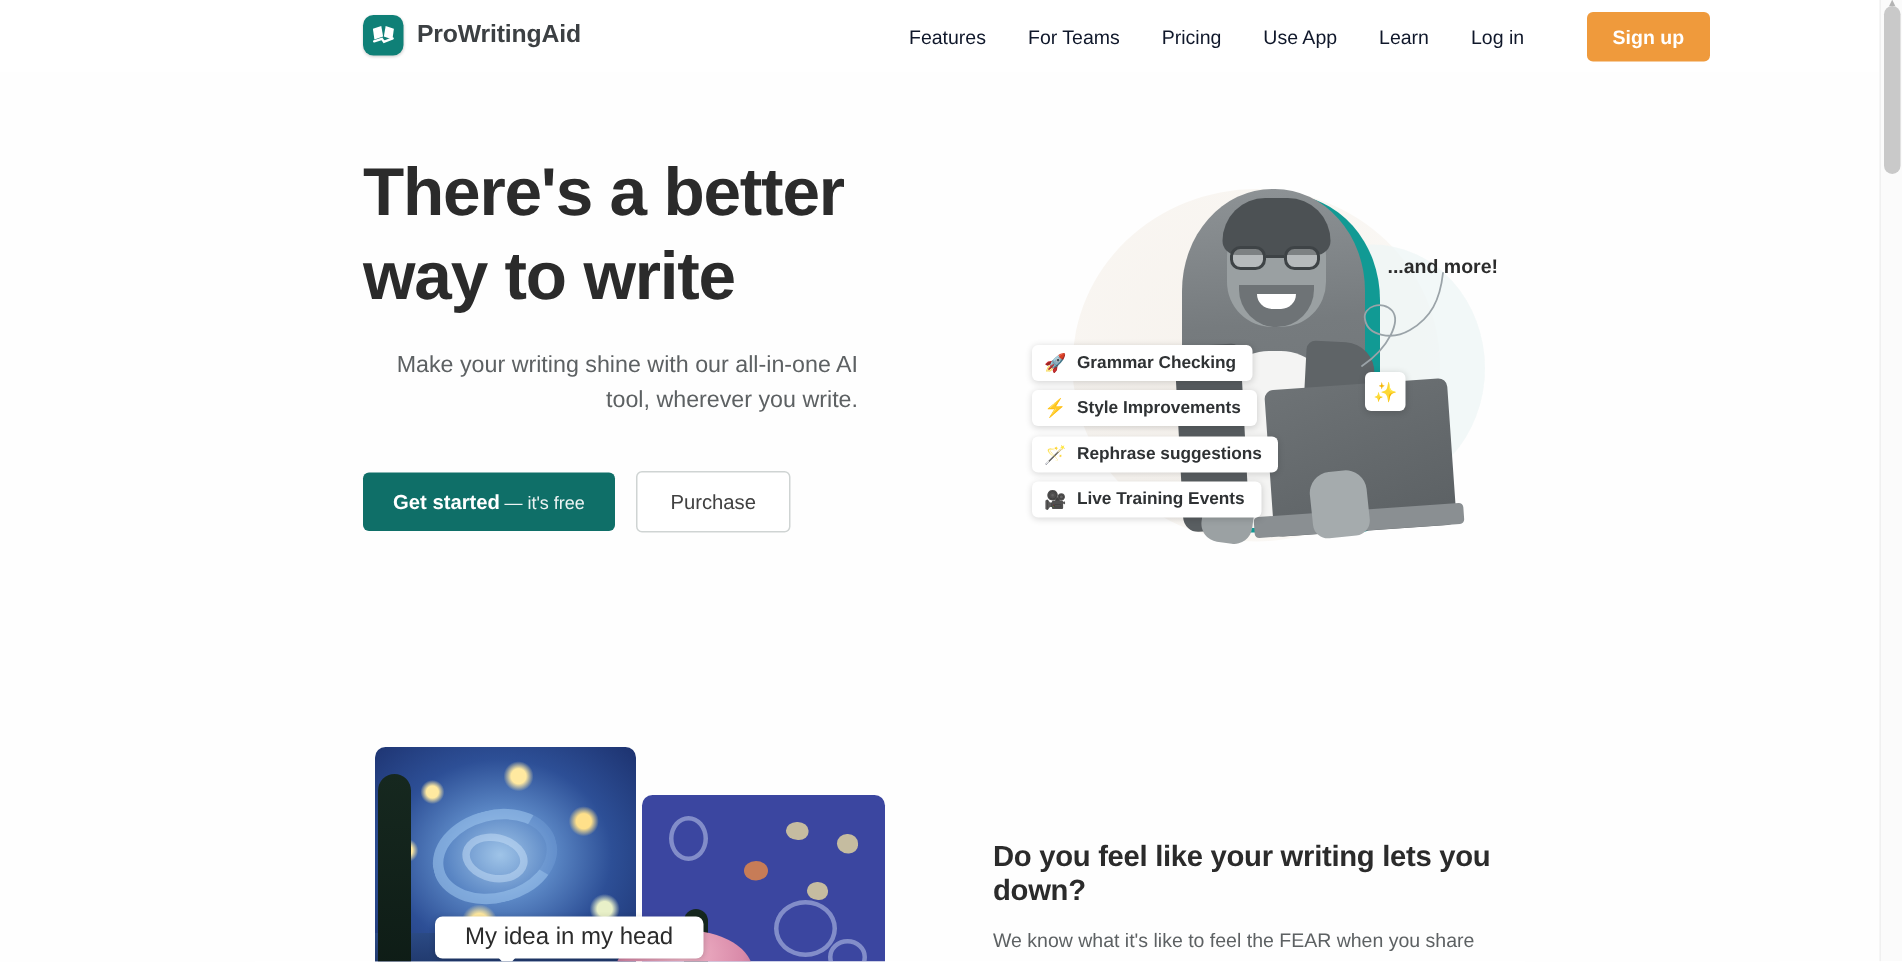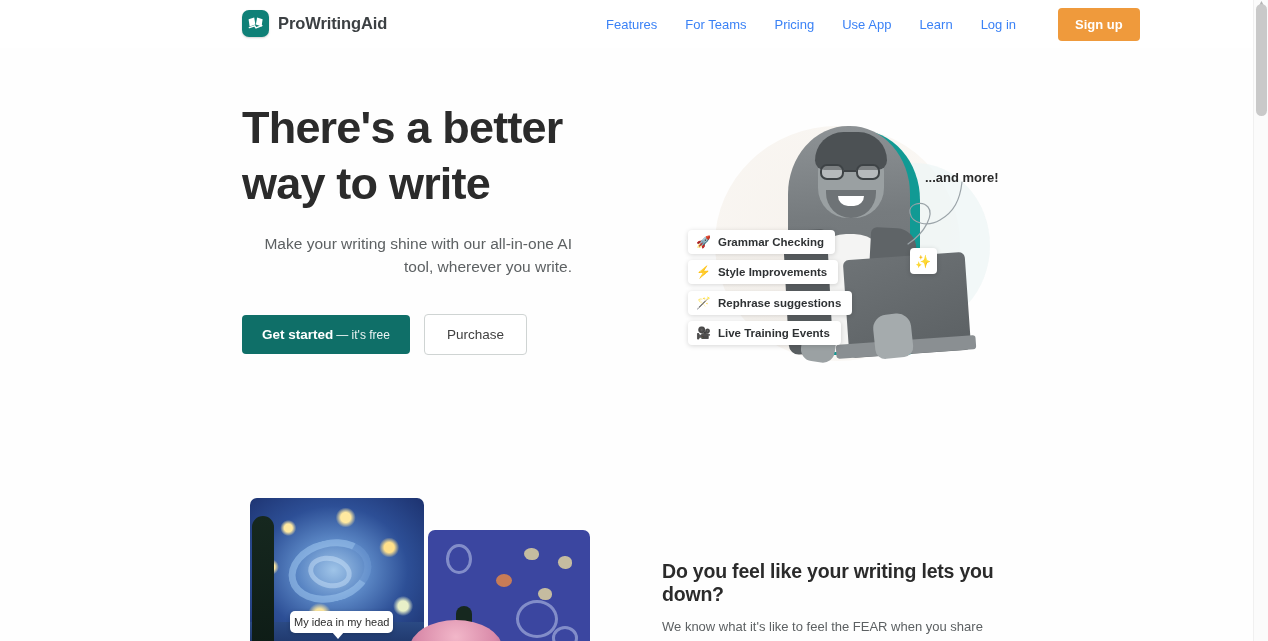--- a/index.html
+++ b/index.html
@@ -58,21 +58,21 @@
     font-size: 16.5px; font-weight: 700; color: #3c4043;
     letter-spacing: -0.1px;
   }
 
   .nav {
     position: absolute; left: 600px; top: 0;
     height: 48px;
     display: flex; align-items: center; gap: 0px;
   }
   .nav a {
-    font-size: 13px; color: #3b82f6;
+    font-size: 13px; color: #0f172a;
     text-decoration: none;
     padding: 6px 14px;
     white-space: nowrap;
   }
   .nav a:first-child { padding-left: 6px; }
   .btn-signup {
     margin-left: 28px;
     background: #ef9a3c;
     color: #ffffff !important;
     font-size: 13px; font-weight: 600;
@@ -346,22 +346,22 @@
   .sc-sun {
     position: absolute; left: 68px; top: 44px;
     width: 16px; height: 13px;
     background: #e0864a; opacity: .85;
     border-radius: 50%;
   }
   .bubble {
     position: absolute; left: 40px; top: 113px;
     background: #ffffff;
     border-radius: 5px;
-    padding: 5px 4px;
-    font-size: 11px; color: #2b2b2b;
+    padding: 5px 20px;
+    font-size: 16px; color: #2b2b2b;
     box-shadow: 0 1px 4px rgba(0,0,0,.2);
     white-space: nowrap;
     z-index: 5;
   }
   .bubble:after {
     content: ""; position: absolute;
     left: 42px; bottom: -6px;
     border-left: 6px solid transparent;
     border-right: 6px solid transparent;
     border-top: 7px solid #ffffff;

